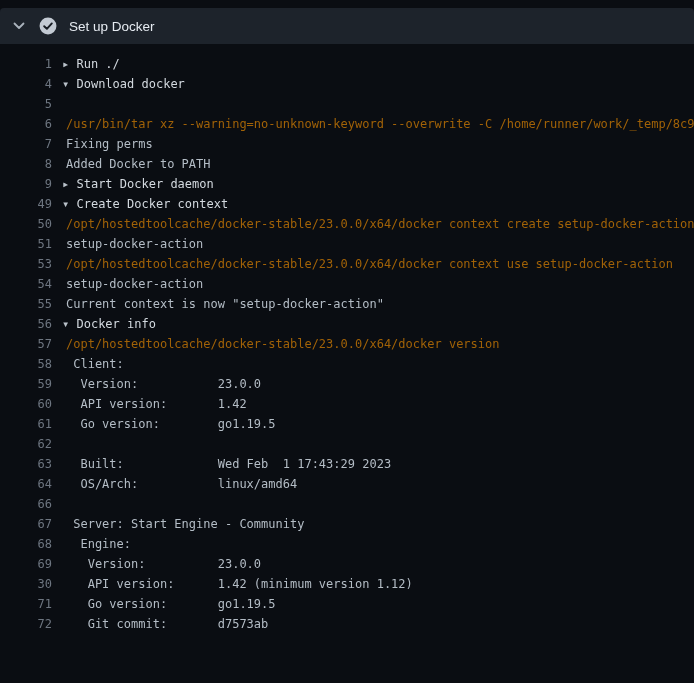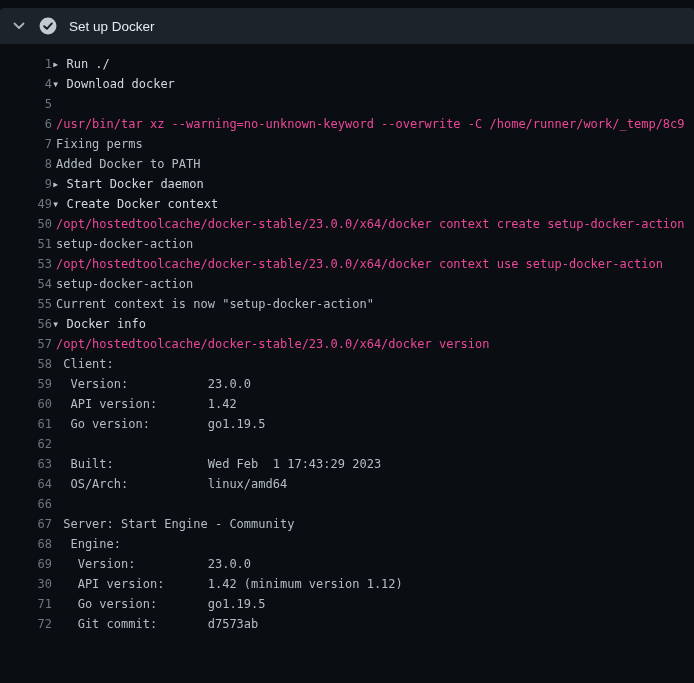--- a/index.html
+++ b/index.html
@@ -19,23 +19,23 @@
   .step-title {
     color:#e6ebf1; font-family:"Liberation Sans", sans-serif;
     font-size:13.5px; font-weight:400;
   }
   .log {
     position:absolute; top:44px; left:0; right:0; bottom:0;
     padding-top:10px; overflow:hidden; background:#0a0d12;
   }
   .line { display:flex; height:20px; line-height:20px; font-size:12px; white-space:pre; }
   .num { flex:none; width:52px; text-align:right; color:#6e7681; cursor:pointer; }
-  .content { margin-left:0; color:#b4bdc6; }
+  .content { margin-left:10px; color:#b4bdc6; }
   .line.text .content, .line.link .content, .line.command .content { padding-left:4px; }
-  .line.command .content { color:#ec4899; }
+  .line.command .content { color:#a16207; }
   .line.group .content { color:#d3d9df; cursor:pointer; }
   .url { text-decoration:underline; cursor:pointer; }
   .arrow { color:#b9c1c9; }
 </style>
 </head>
 <body>
 
 <div class="screen">
 
   <div class="step-header">

